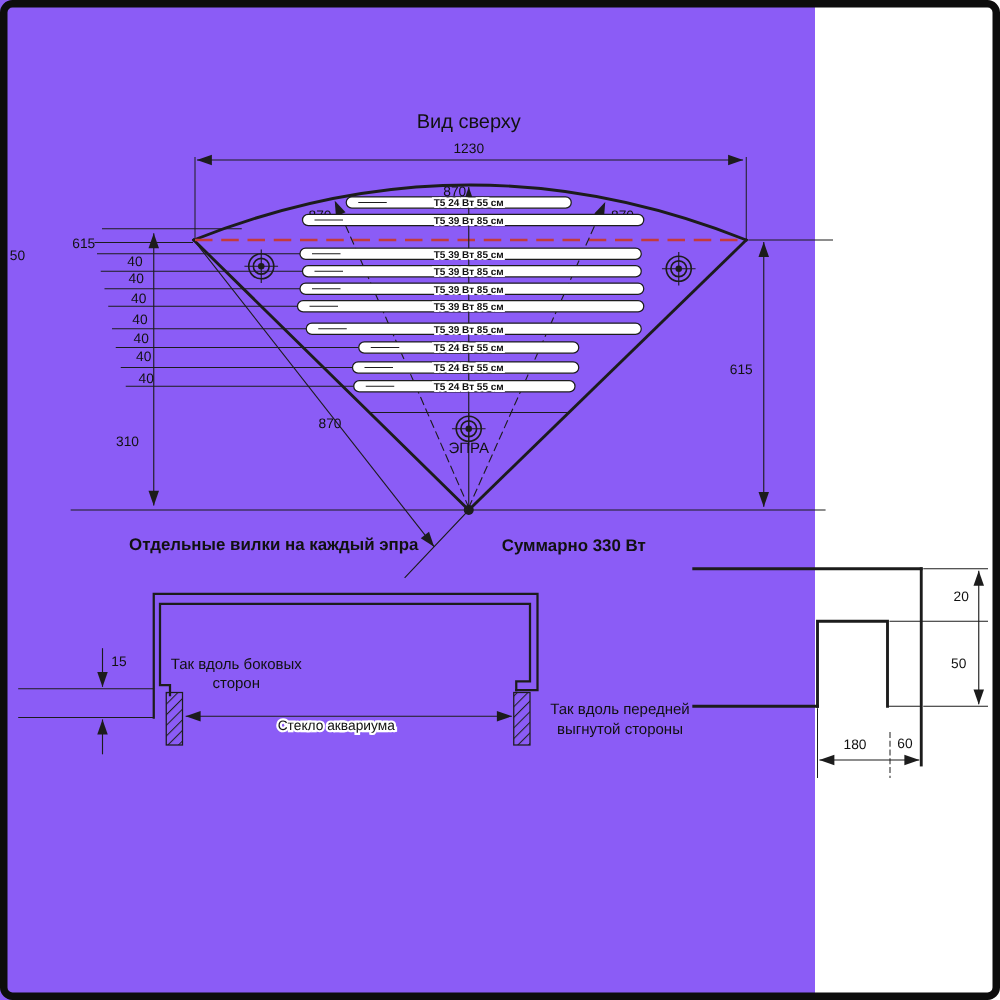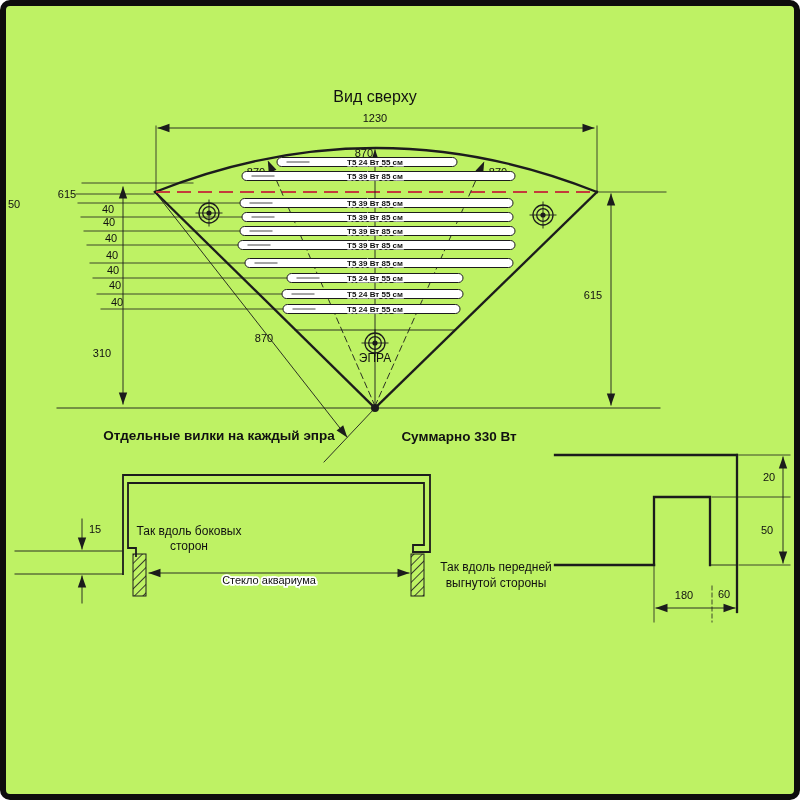--- a/index.html
+++ b/index.html
@@ -1,16 +1,16 @@
 <!DOCTYPE html>
 <html><head>
 <meta charset="utf-8">
 <style>
   html,body{margin:0;padding:0;background:#fff;}
-  .frame{position:relative;width:800px;height:800px;box-sizing:border-box;background:#bef264;border-radius:21px;}
+  .frame{position:relative;width:652px;height:800px;box-sizing:border-box;background:#8b5cf6;}
   svg{display:block;}
   .ln{stroke:#1c1c1c;fill:none;stroke-linecap:square;}
   .thick{stroke-width:2.3;}
   .med{stroke-width:1.8;}
   .thin{stroke-width:0.9;}
   .xthin{stroke-width:0.8;}
   .dash{stroke-dasharray:6 4;stroke-width:0.9;}
   .pill{fill:#fff;stroke:#1c1c1c;stroke-width:1;}
   text{font-family:"Liberation Sans",sans-serif;fill:#111;}
   .dim{font-size:11px;}

